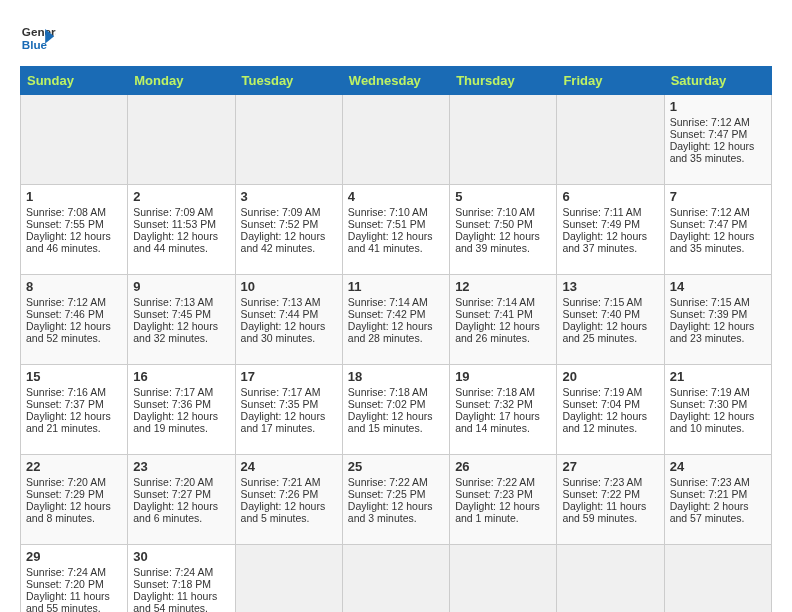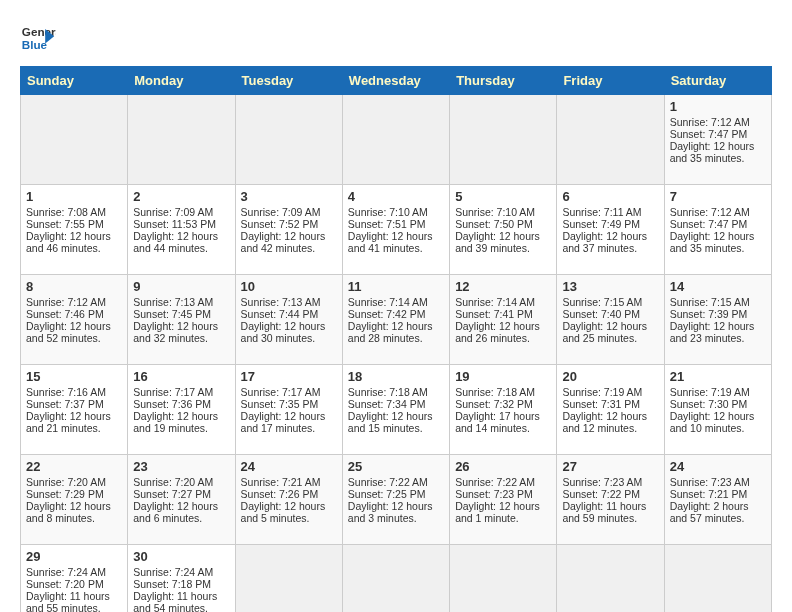--- a/index.html
+++ b/index.html
@@ -37,21 +37,21 @@
       font-size: 15px;
       color: #555;
     }
     table {
       width: 100%;
       border-collapse: collapse;
       table-layout: fixed;
     }
     thead tr th {
       background-color: #1a6bb5;
-      color: #fef9c3;
+      color: #bef264;
       font-size: 13px;
       font-weight: bold;
       text-align: left;
       padding: 6px 6px;
       border: 1px solid #1a6bb5;
     }
     tbody tr td {
       vertical-align: top;
       border: 1px solid #ccc;
       padding: 4px 5px;
@@ -222,33 +222,33 @@
         </td>
         <td>
           <span class="day-num">17</span>
           <div>Sunrise: 7:17 AM</div>
           <div>Sunset: 7:35 PM</div>
           <div>Daylight: 12 hours and 17 minutes.</div>
         </td>
         <td>
           <span class="day-num">18</span>
           <div>Sunrise: 7:18 AM</div>
-          <div>Sunset: 7:34 PM</div>
+          <div>Sunset: 7:02 PM</div>
           <div>Daylight: 12 hours and 15 minutes.</div>
         </td>
         <td>
           <span class="day-num">19</span>
           <div>Sunrise: 7:18 AM</div>
           <div>Sunset: 7:32 PM</div>
           <div>Daylight: 17 hours and 14 minutes.</div>
         </td>
         <td>
           <span class="day-num">20</span>
           <div>Sunrise: 7:19 AM</div>
-          <div>Sunset: 7:31 PM</div>
+          <div>Sunset: 7:04 PM</div>
           <div>Daylight: 12 hours and 12 minutes.</div>
         </td>
         <td>
           <span class="day-num">21</span>
           <div>Sunrise: 7:19 AM</div>
           <div>Sunset: 7:30 PM</div>
           <div>Daylight: 12 hours and 10 minutes.</div>
         </td>
       </tr>
       <tr>

